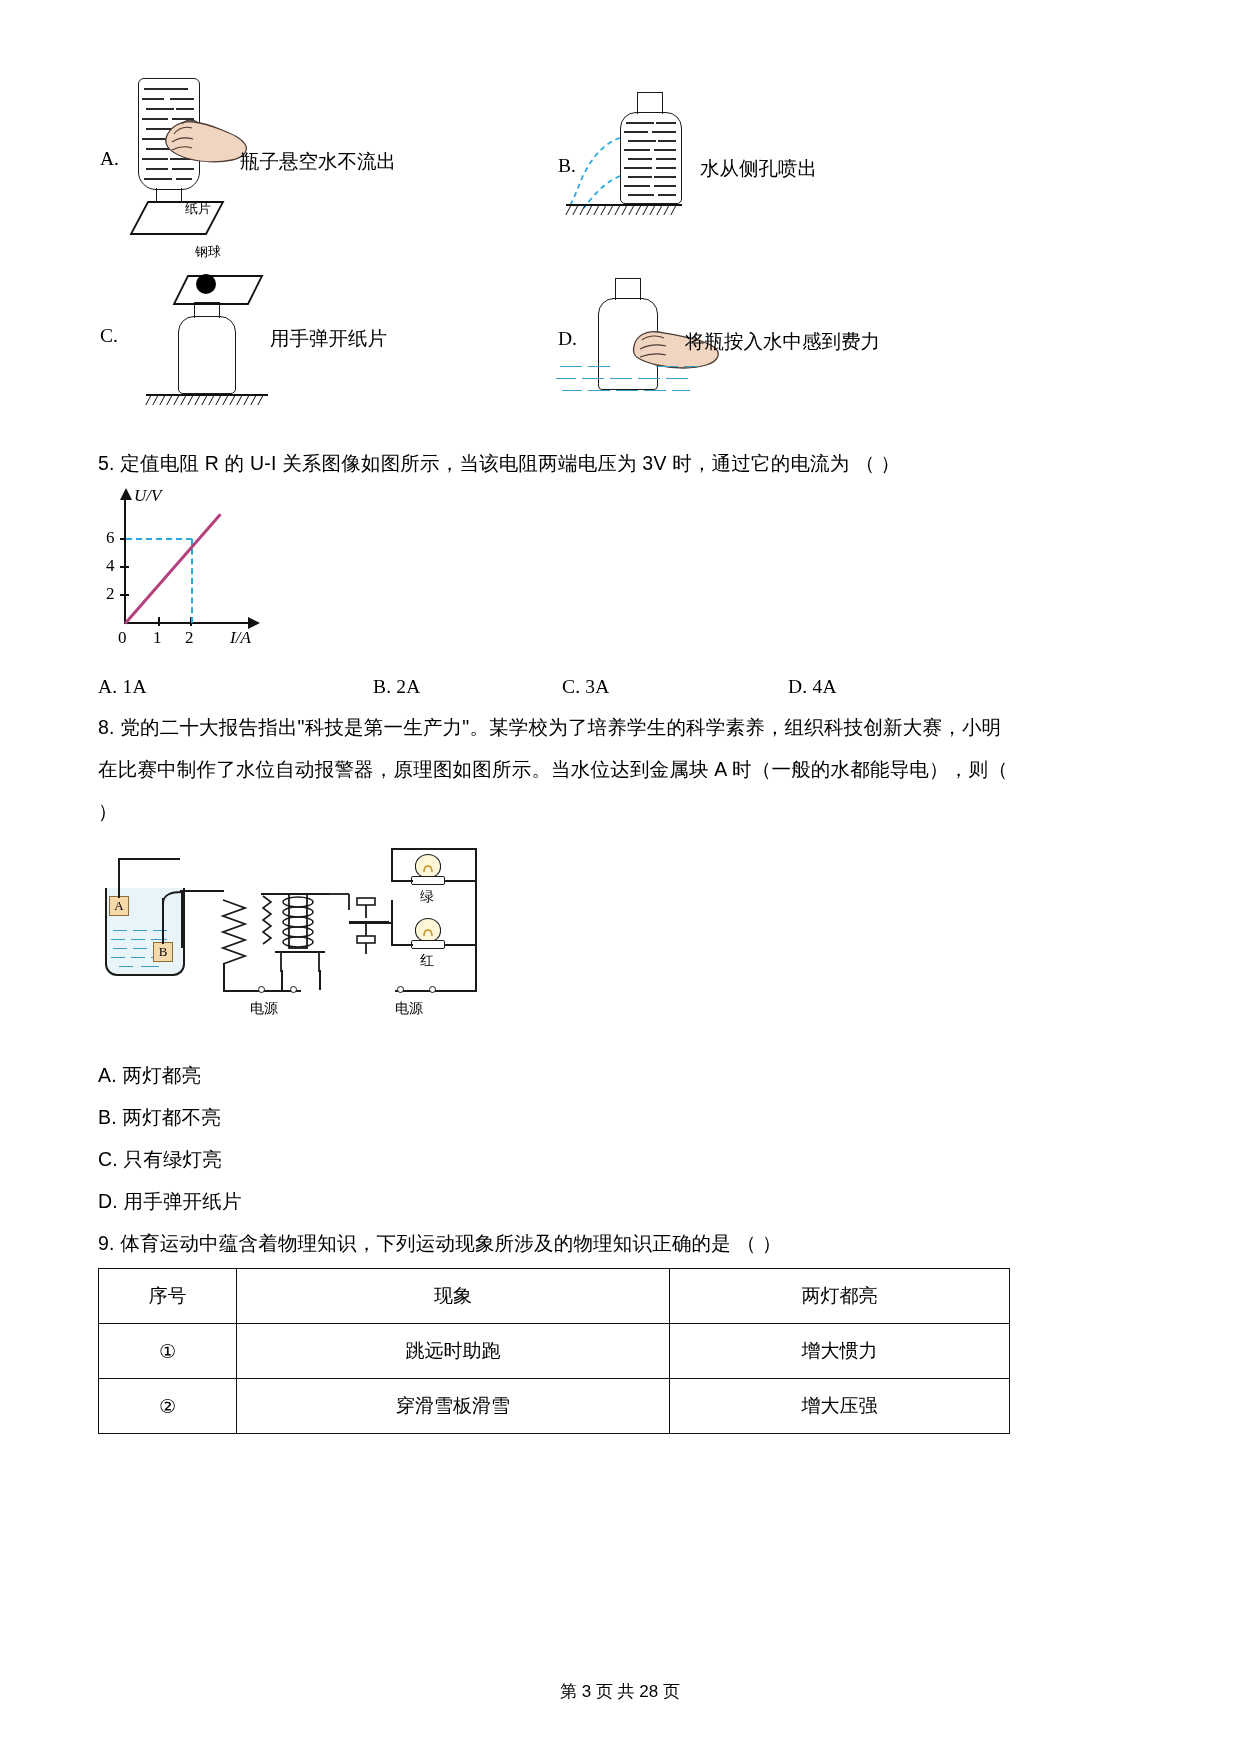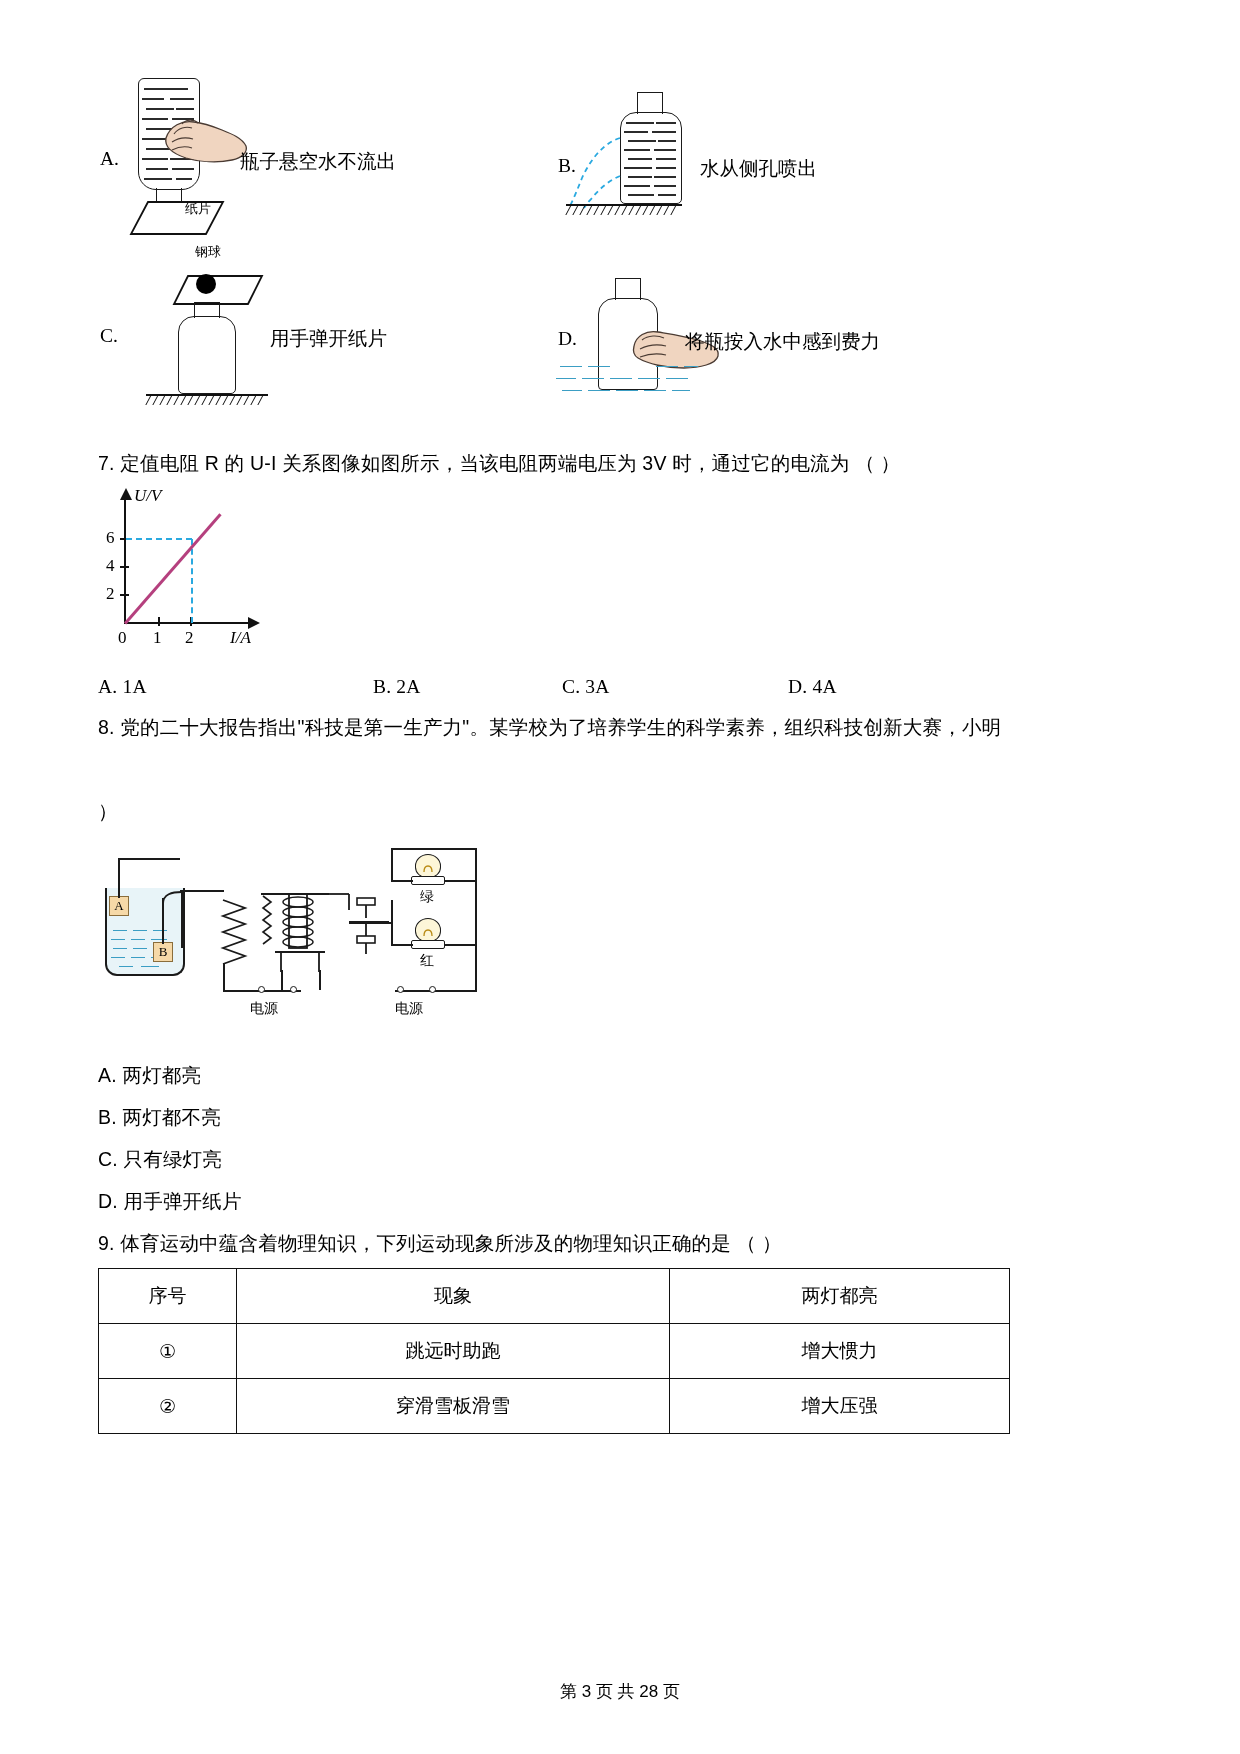--- a/index.html
+++ b/index.html
@@ -373,21 +373,21 @@
       <i style="left:6px;   top:24px; width:20px;"></i>
       <i style="left:32px;  top:24px; width:22px;"></i>
       <i style="left:60px;  top:24px; width:22px;"></i>
       <i style="left:88px;  top:24px; width:22px;"></i>
       <i style="left:116px; top:24px; width:18px;"></i>
     </div>
   </div>
   <div class="opt-label" style="left:558px; top:328px;">D.</div>
   <div class="caption cn" style="left:685px; top:328px;">将瓶按入水中感到费力</div>
 
-  <div class="qtext cn" style="left:98px; top:442px;">7. 定值电阻 R 的 U-I 关系图像如图所示，当该电阻两端电压为 3V 时，通过它的电流为 （      ）</div>
+  <div class="qtext cn" style="left:98px; top:442px;">5. 定值电阻 R 的 U-I 关系图像如图所示，当该电阻两端电压为 3V 时，通过它的电流为 （      ）</div>
 
   <div class="graph" style="left:110px; top:490px; width:180px; height:160px;">
 
     <div class="axis-line" style="left:14px; top:6px; width:2.2px; height:128px;"></div>
     <svg width="14" height="12" style="position:absolute; left:9px; top:-2px;" viewBox="0 0 14 12">
       <polygon points="7,0 13,12 1,12" fill="#111"></polygon>
     </svg>
 
     <div class="axis-line" style="left:14px; top:132px; width:126px; height:2.2px;"></div>
     <svg width="12" height="14" style="position:absolute; left:138px; top:126px;" viewBox="0 0 12 14">
@@ -417,20 +417,21 @@
 
     <div class="curve" style="left:15px; top:132px; width:144.5px; transform: rotate(-48.9deg);"></div>
   </div>
 
   <div class="qtext" style="left:98px; top:666px;">A. 1A</div>
   <div class="qtext" style="left:336px; top:666px;margin-left:37px;">B. 2A</div>
   <div class="qtext" style="left:562px; top:666px;">C. 3A</div>
   <div class="qtext" style="left:788px; top:666px;">D. 4A</div>
 
   <div class="qtext cn" style="left:98px; top:706px;">8. 党的二十大报告指出"科技是第一生产力"。某学校为了培养学生的科学素养，组织科技创新大赛，小明</div>
+  <div class="qtext cn" style="left:98px; top:748px;">在比赛中制作了水位自动报警器，原理图如图所示。当水位达到金属块 A 时（一般的水都能导电），则（</div>
   <div class="qtext cn" style="left:98px; top:790px;">）</div>
 
   <div class="fig" style="left:95px; top:840px; width:400px; height:200px;">
 
     <div class="tank" style="left:10px; top:48px; width:80px; height:88px;"></div>
 
     <div class="waterdash" style="left:14px; top:90px; width:72px; height:44px;">
       <i style="left:4px;  top:0px;  width:14px;"></i>
       <i style="left:24px; top:0px;  width:14px;"></i>
       <i style="left:44px; top:0px;  width:14px;"></i>

